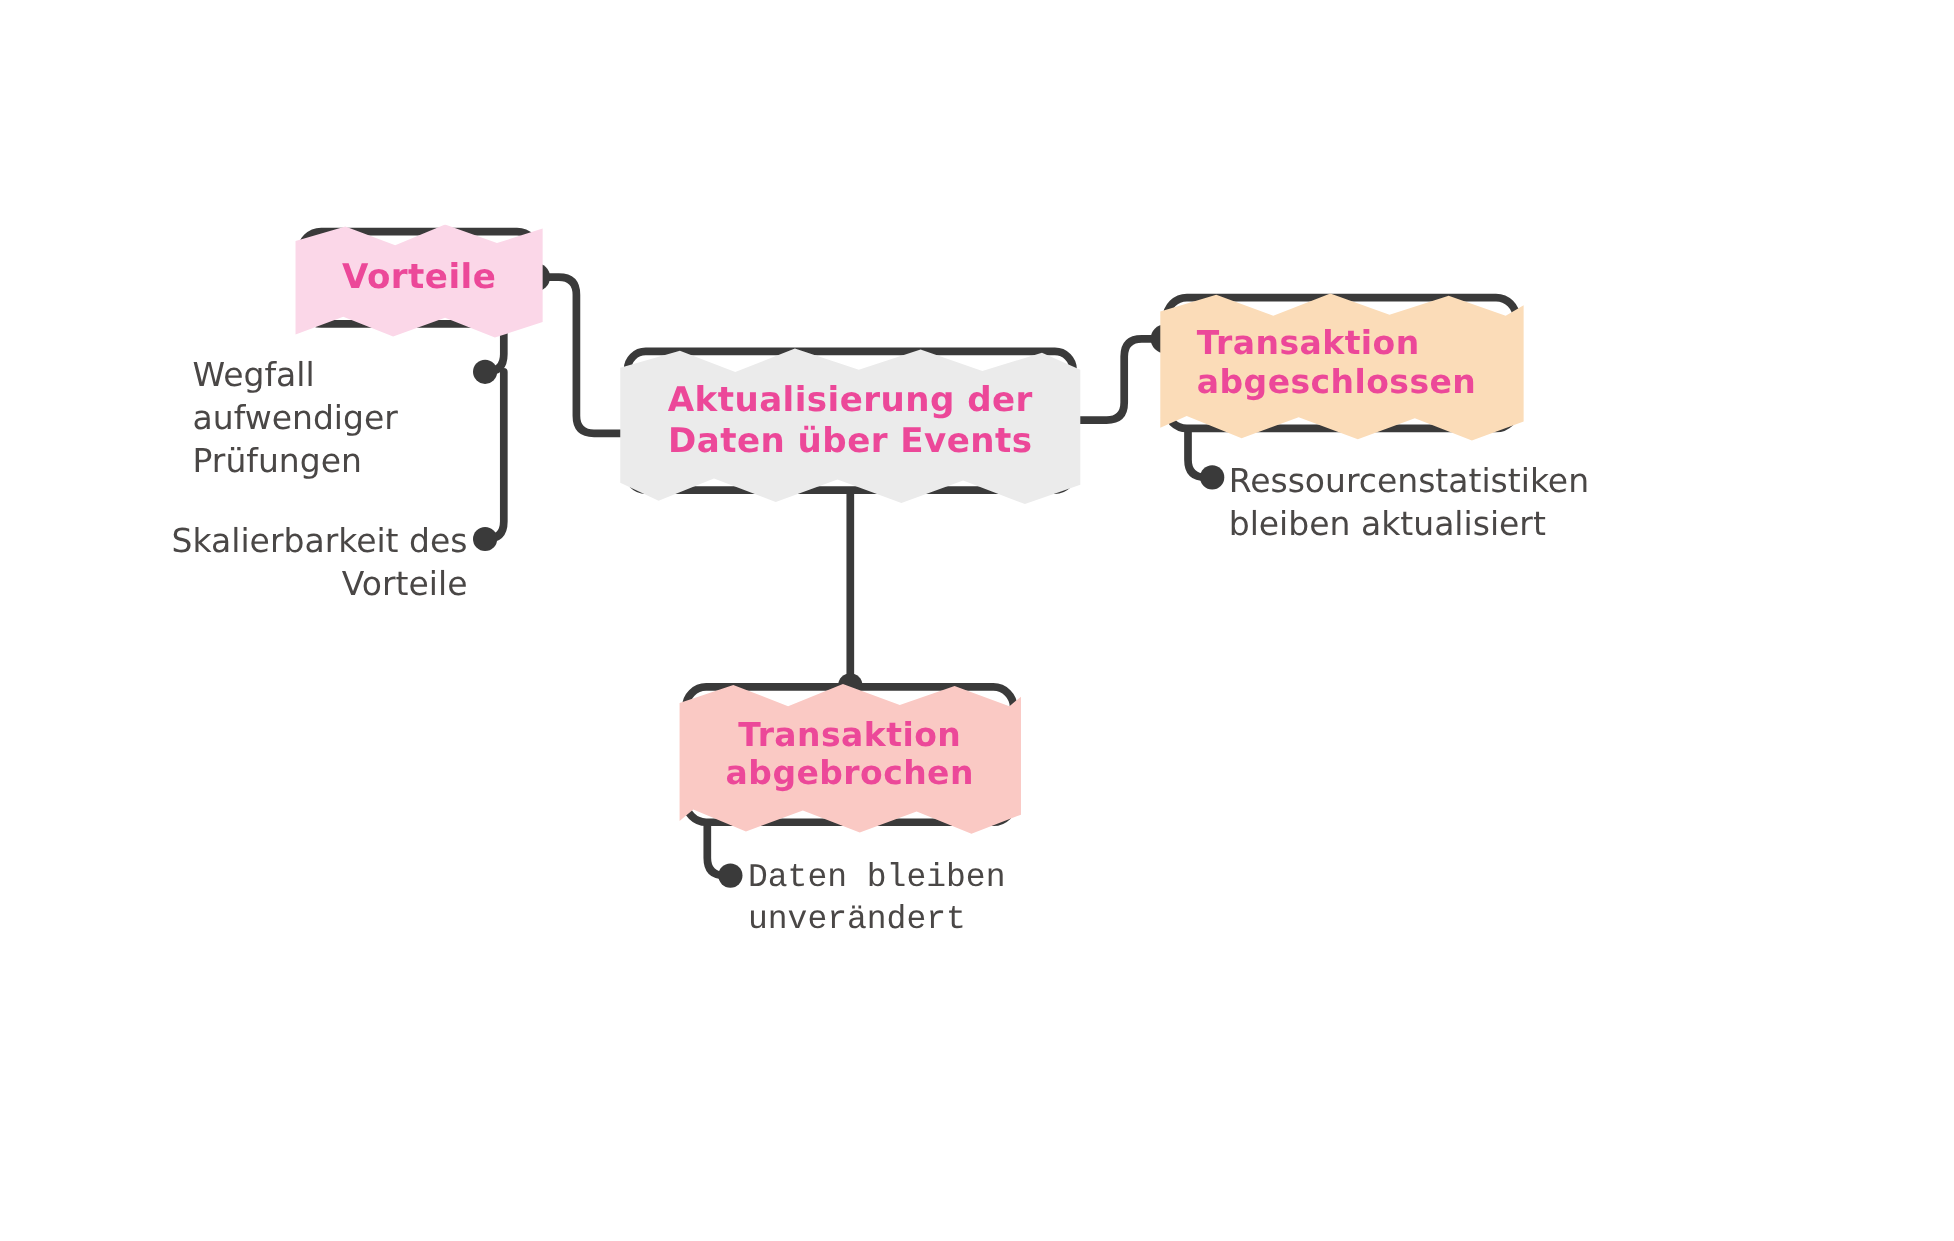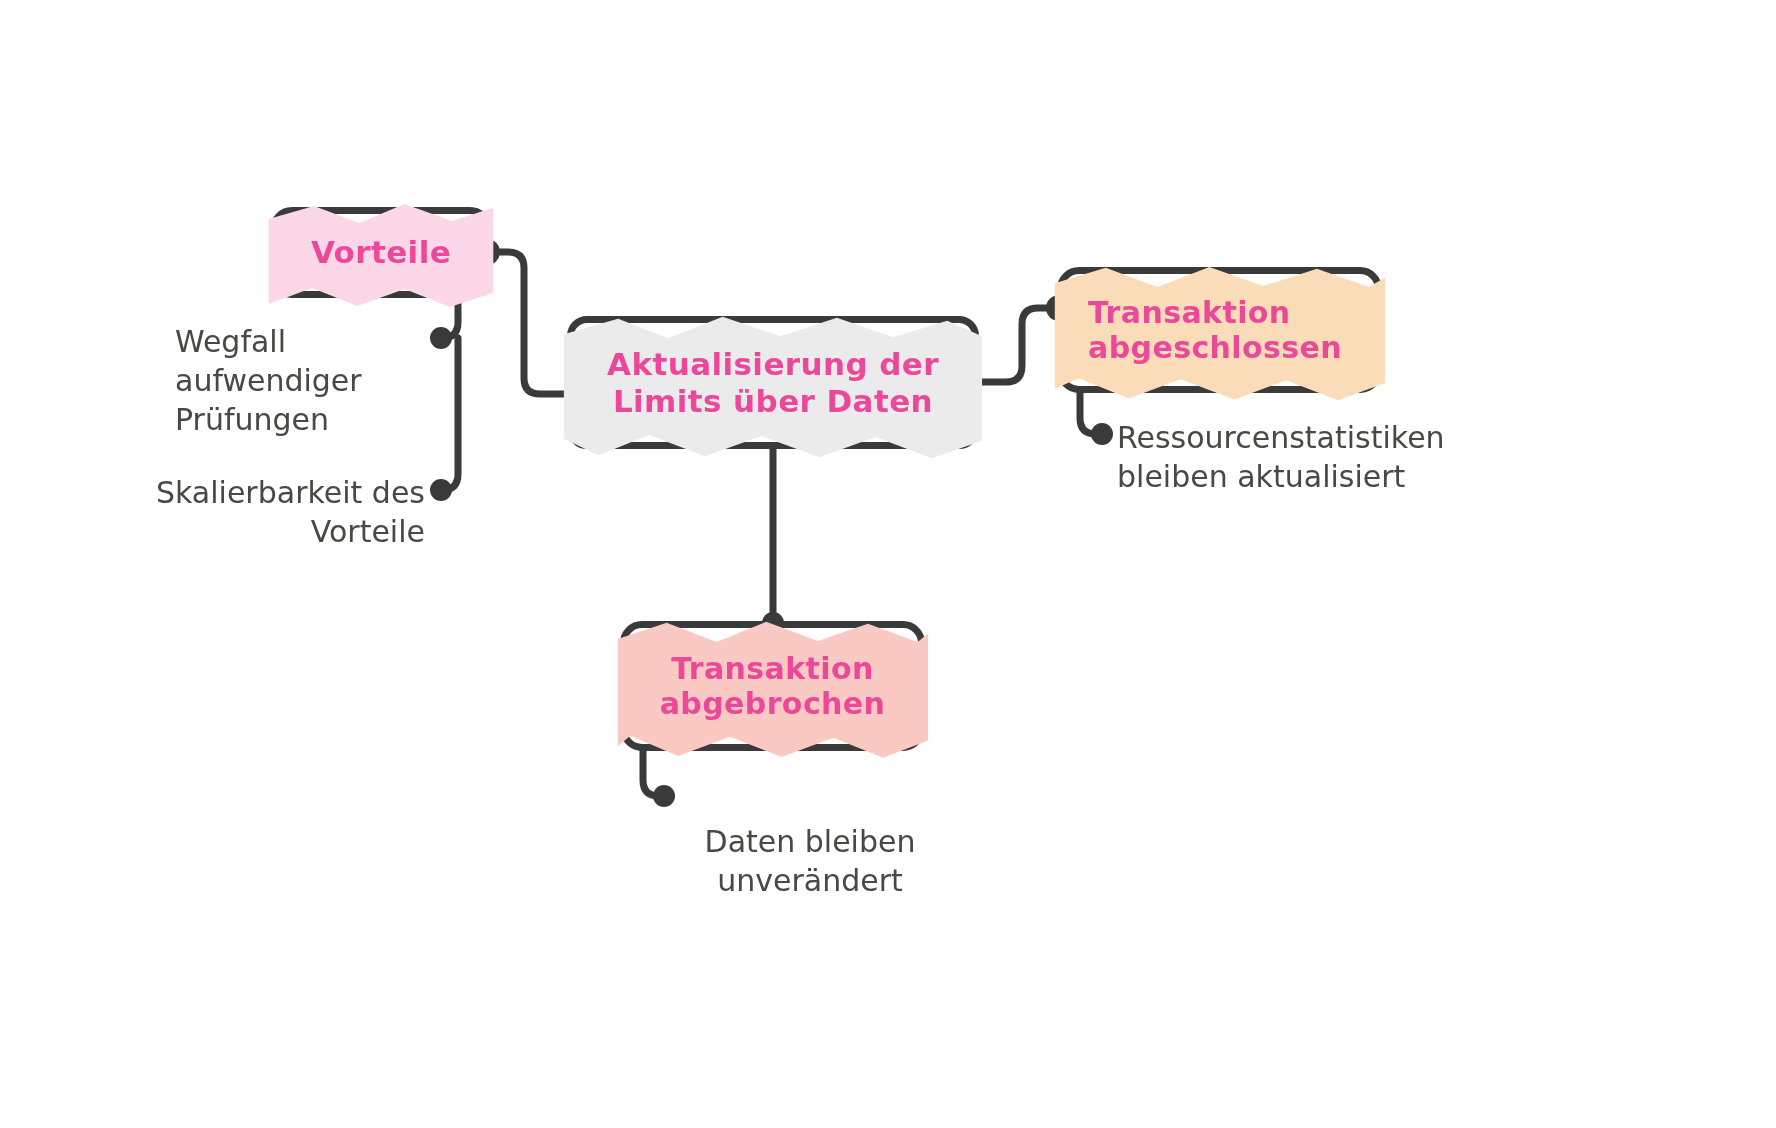--- a/index.html
+++ b/index.html
@@ -120,23 +120,23 @@
     text-align: right;
   }
   #leaf-ressourcen {
     left: 1117px;
     top: 418px;
     width: 390px;
     text-align: left;
   }
   #leaf-daten {
     left: 680px;
-    top: 822px;
+    top: 779px;
     width: 260px;
-    text-align: center;
+    font-family: Liberation Mono, monospace;
   }
 </style>
 </head>
 <body>
 
 <div id="canvas">
 
   <svg id="wires" viewBox="0 0 1776 1128" xmlns="http://www.w3.org/2000/svg">
     <g fill="none" stroke="#3a3a3a" stroke-width="7" stroke-linecap="round" stroke-linejoin="round">
 
@@ -165,21 +165,21 @@
       <circle cx="664" cy="796" r="11"></circle>
     </g>
   </svg>
 
   <div class="node" id="node-central">
     <svg class="hl" viewBox="0 0 440 155" preserveAspectRatio="none" xmlns="http://www.w3.org/2000/svg">
       <path fill="#ebebeb" d="M4 22 L60 6 L112 26 L168 4 L228 24 L286 5 L344 25 L400 8 L436 24
                L436 132 L384 150 L326 128 L268 149 L208 127 L150 148 L92 126 L40 147 L4 130 Z"></path>
     </svg>
     <div class="label">Aktualisierung der
-Limits über Daten</div>
+Daten über Events</div>
   </div>
 
   <div class="node" id="node-vorteile">
     <svg class="hl" viewBox="0 0 250 111" preserveAspectRatio="none" xmlns="http://www.w3.org/2000/svg">
       <path fill="#fbd7e8" d="M6 16 L54 2 L102 20 L150 0 L200 18 L244 4
                L244 94 L198 109 L150 90 L100 108 L52 89 L6 106 Z"></path>
     </svg>
     <div class="label">Vorteile</div>
   </div>
 

